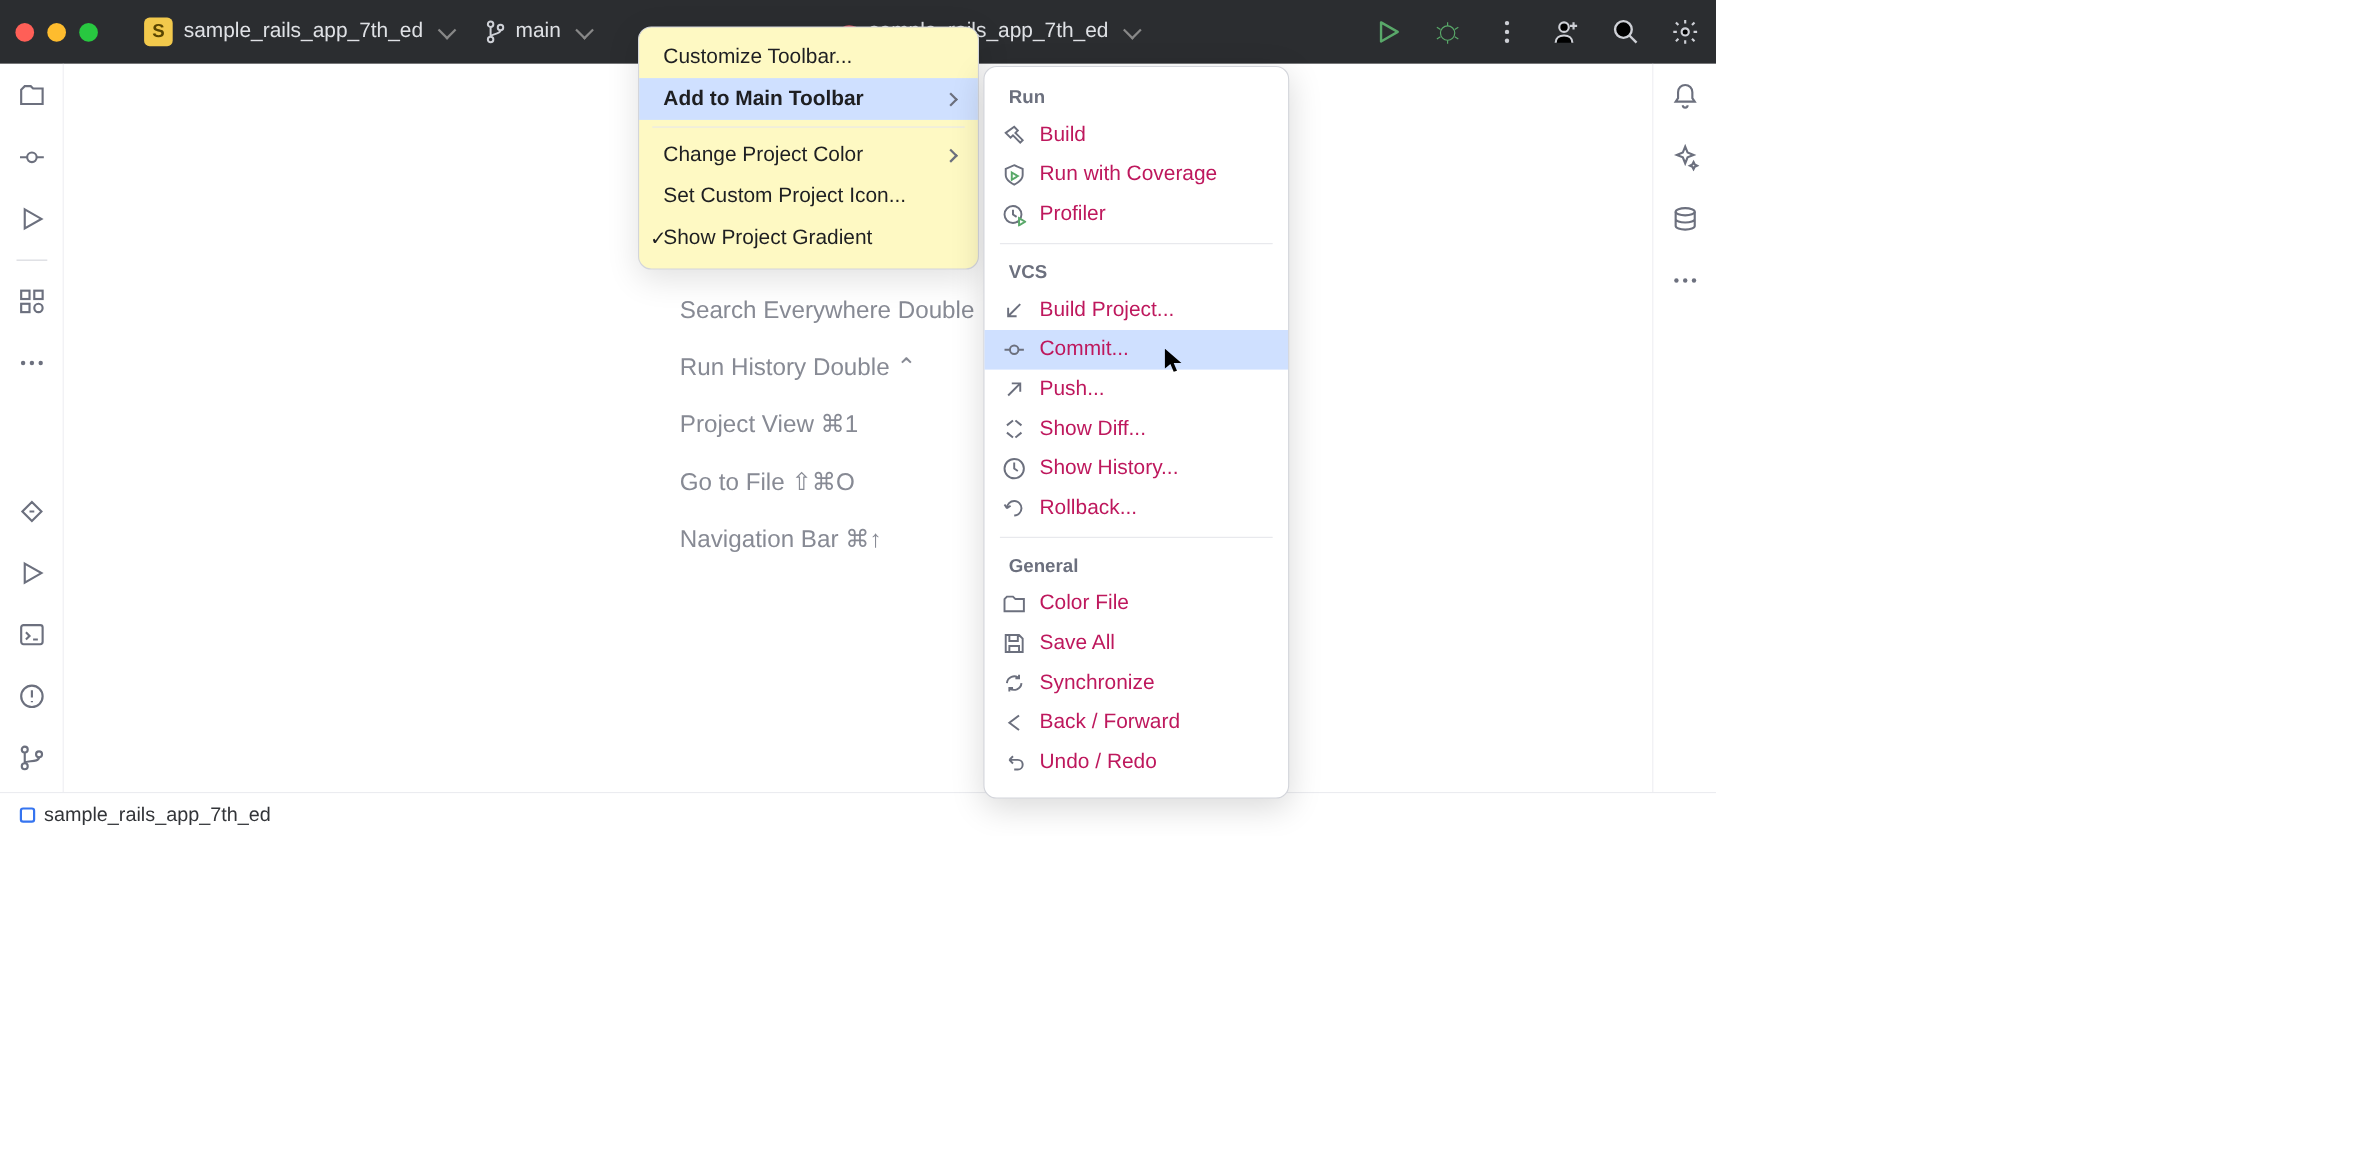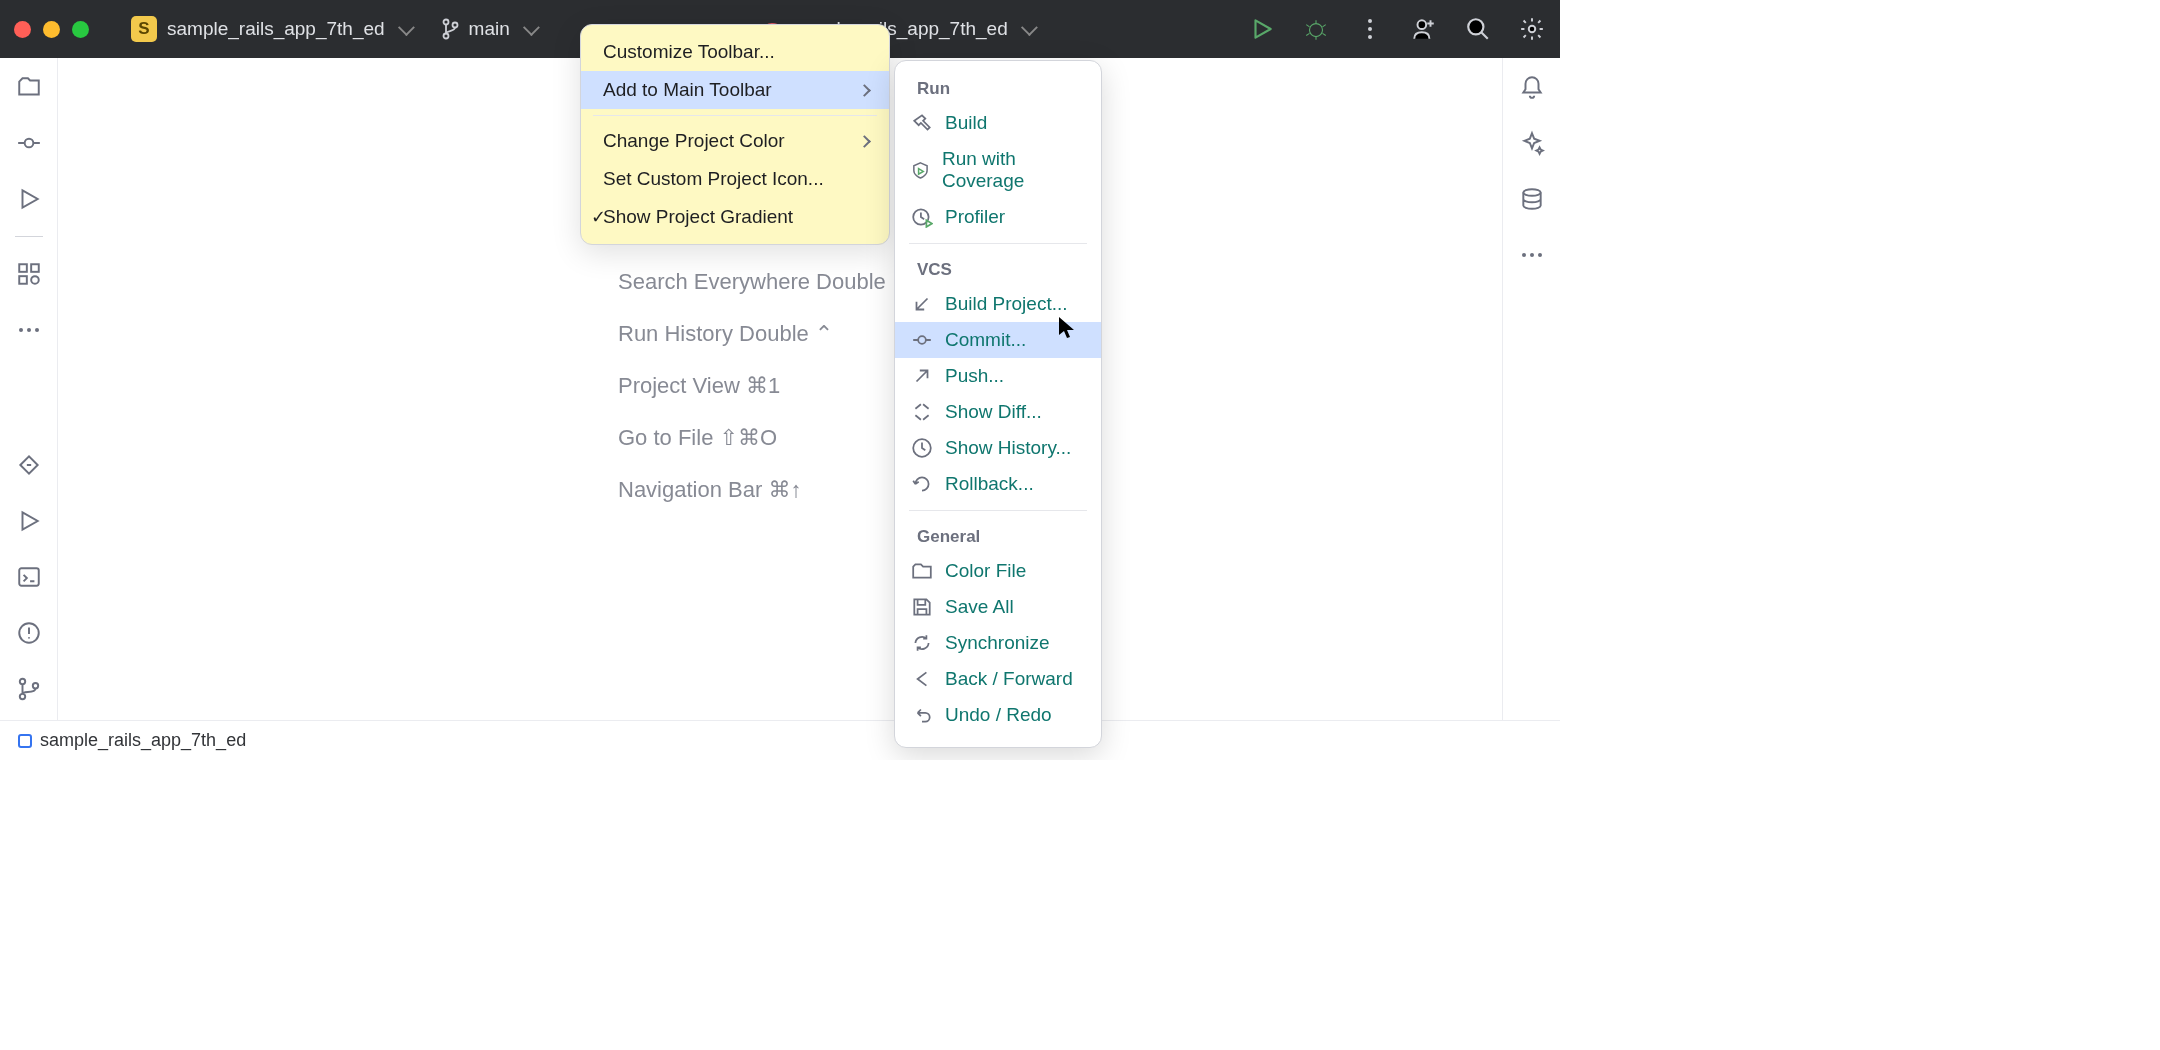--- a/index.html
+++ b/index.html
@@ -40,29 +40,29 @@
 .tips { position: absolute; left: 560px; top: 198px; color: #878a94; font-size: 22px; line-height: 52px; }
 .tips div { white-space: nowrap; }
 
 
 .statusbar { position: absolute; left: 0; right: 0; bottom: 0; height: 40px; background: #fff; border-top: 1px solid #ebecf0; display: flex; align-items: center; padding: 0 18px; font-size: 18px; color: #323438; gap: 8px; }
 .status-sq { width: 14px; height: 14px; border: 2px solid #3574f0; border-radius: 3px; }
 
 
 .menu1 { position: absolute; left: 580px; top: 24px; width: 310px; background: #fef9c3; border: 1px solid #d3d5db; border-radius: 12px; box-shadow: 0 8px 30px rgba(0,0,0,.12); padding: 8px 0; z-index: 50; }
 .menu1 .mi { display: flex; align-items: center; padding: 8px 20px 8px 22px; font-size: 19px; color: #1e1f22; position: relative; }
-.menu1 .mi.hl { background: #cfe0ff; }
+.menu1 .mi.hl { background: #cfe0ff; font-weight: bold; }
 .menu1 .mi .chk { position:absolute; left: 10px; font-size: 18px; }
 .menu1 .sub-ar { margin-left: auto; width: 9px; height: 9px; border-right: 2px solid #6c707e; border-top: 2px solid #6c707e; transform: rotate(45deg); }
 .menu1 .div { height: 1px; background: #e6e7eb; margin: 6px 12px; }
 
 
-.menu2 { position: absolute; left: 894px; top: 60px; width: 208px; background: #fff; border: 1px solid #d3d5db; border-radius: 12px; box-shadow: 0 8px 30px rgba(0,0,0,.15); padding: 10px 0 14px; z-index: 60; }
+.menu2 { position: absolute; left: 894px; top: 60px; width: 278px; background: #fff; border: 1px solid #d3d5db; border-radius: 12px; box-shadow: 0 8px 30px rgba(0,0,0,.15); padding: 10px 0 14px; z-index: 60; }
 .menu2 .gh { padding: 8px 22px 6px; font-size: 17px; font-weight: 700; color: #6c707e; }
-.menu2 .mi { display: flex; align-items: center; gap: 12px; padding: 7px 20px 7px 16px; font-size: 19px; color: #0f766e; }
+.menu2 .mi { display: flex; align-items: center; gap: 12px; padding: 7px 20px 7px 16px; font-size: 19px; color: #be185d; }
 .menu2 .mi.hl { background: #cfe0ff; }
 .menu2 .mi .mic { width: 22px; height: 22px; display:flex; align-items:center; justify-content:center; }
 .menu2 .mi .mic svg { stroke: #6c707e; fill: none; stroke-width: 1.6; }
 .menu2 .div { height: 1px; background: #e6e7eb; margin: 8px 14px; }
 
 .cursor { position: absolute; left: 1058px; top: 316px; z-index: 70; }
 .cursor svg { fill: #000; }
 
 .dots3 { display:flex; flex-direction:column; gap:4px; }
 .dots3 span, .dots3h span { width:4px; height:4px; background:#ced0d6; border-radius:50%; display:block; }

